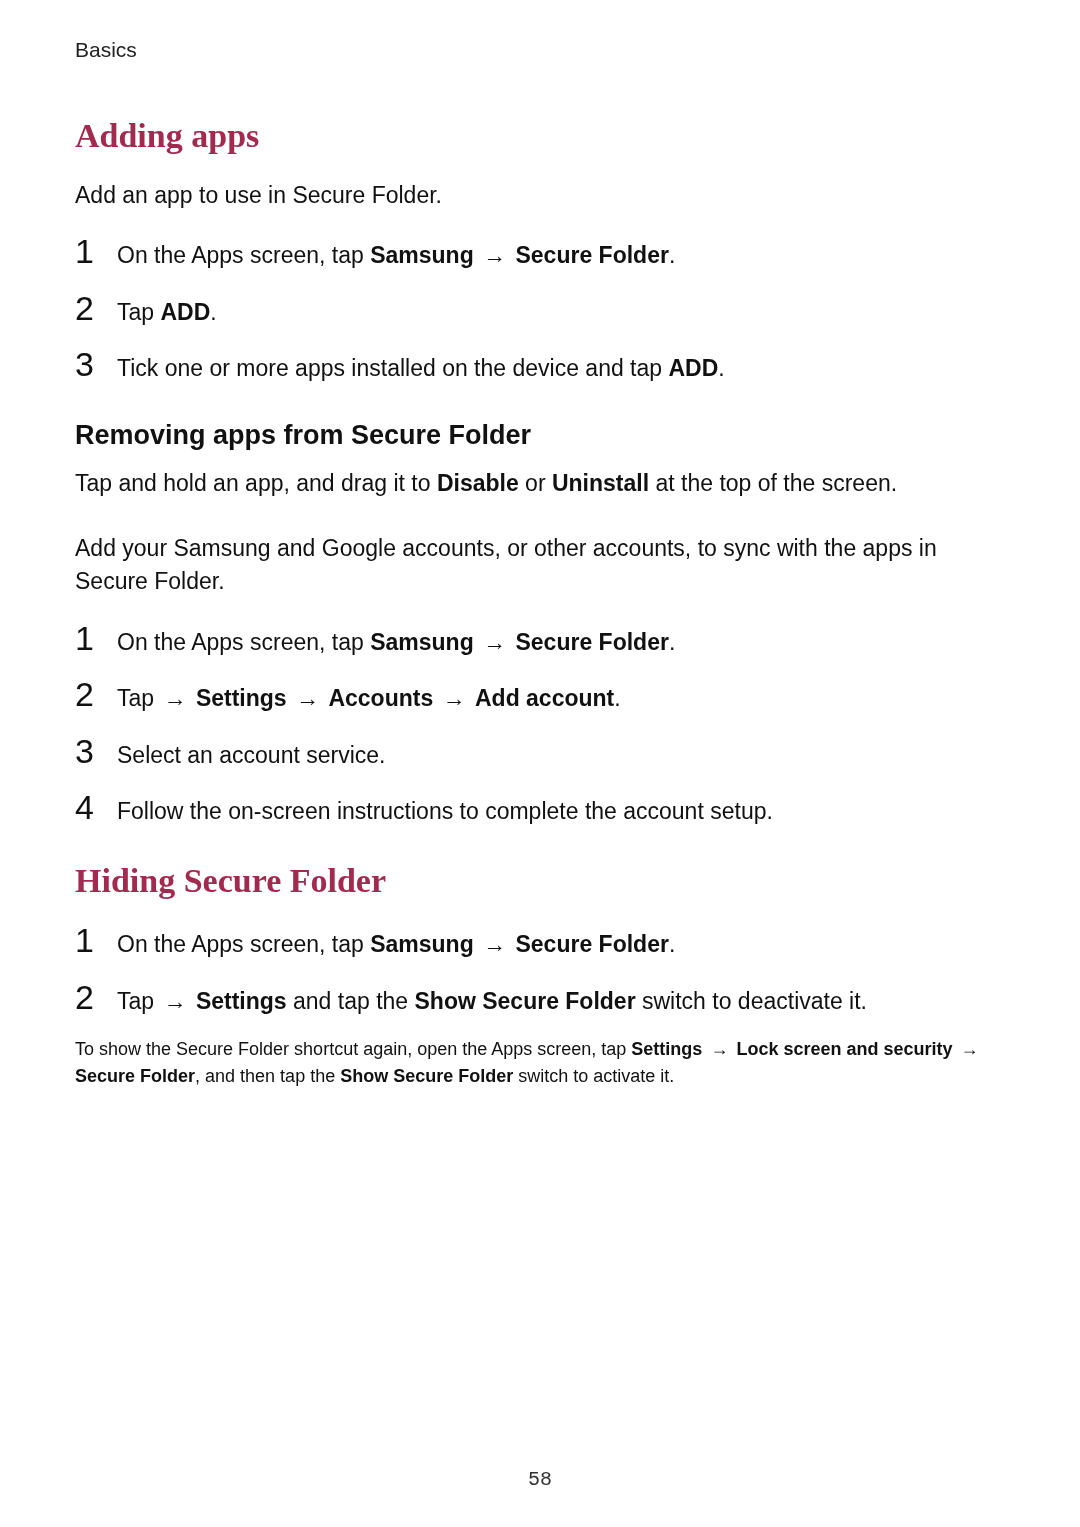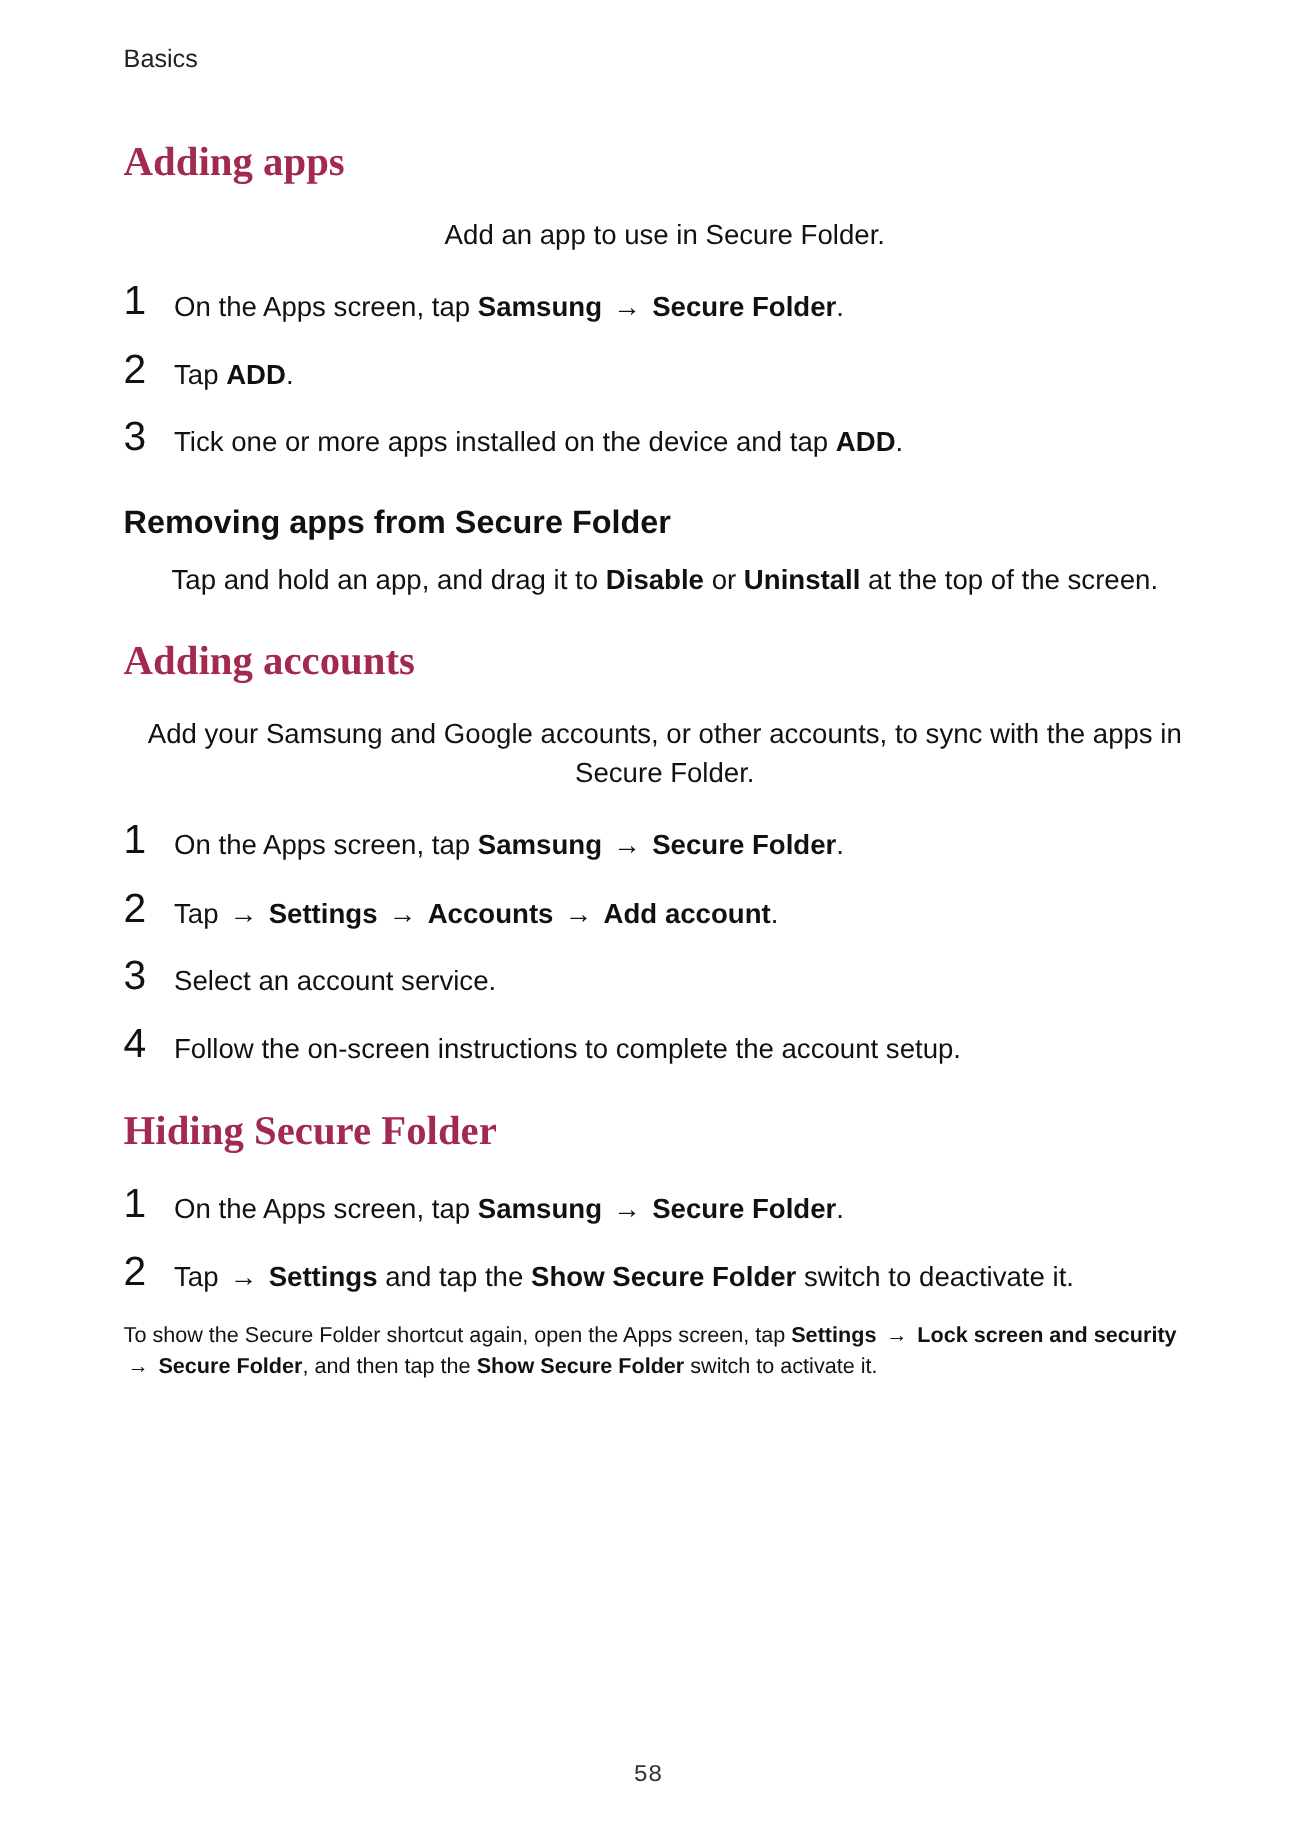--- a/index.html
+++ b/index.html
@@ -5,21 +5,20 @@
   * { box-sizing: border-box; margin: 0; padding: 0; }
   html, body { width: 1080px; height: 1527px; }
   body {
     background: #ffffff;
     font-family: -apple-system, 'Segoe UI', 'Helvetica Neue', Arial, sans-serif;
     color: #1a1a1a;
     position: relative;
   }
   .page {
     padding: 38px 75px 0 75px;
-    margin-left: 28px;
   }
   .running-head {
     font-size: 21px;
     color: #222;
     margin-bottom: 54px;
   }
   .h2 {
     font-size: 34px;
     font-weight: 700;
     color: #a22a4f;
@@ -32,21 +31,20 @@
     font-weight: 700;
     color: #111;
     margin-top: 34px;
     margin-bottom: 16px;
   }
   .para {
     font-size: 23px;
     line-height: 1.45;
     color: #111;
     margin-bottom: 22px;
-    text-align: center;
   }
   .para-tight {
     font-size: 18px;
     line-height: 1.45;
     color: #111;
     margin-bottom: 14px;
   }
   ol.steps {
     list-style: none;
     padding: 0;
@@ -112,21 +110,20 @@
           <div class="step-num">3</div>
           <div class="step-body">Tick one or more apps installed on the device and tap <span class="b">ADD</span>.</div>
         </li>
       </ol>
 
     <div class="h3">Removing apps from Secure Folder</div>
     <div class="para">Tap and hold an app, and drag it to <span class="b">Disable</span> or <span class="b">Uninstall</span> at the top of the screen.</div>
   </div>
 
   <div class="section">
-    <div class="h2">Adding accounts</div>
     <div class="para">Add your Samsung and Google accounts, or other accounts, to sync with the apps in Secure Folder.</div>
     <ol class="steps">
         <li>
           <div class="step-num">1</div>
           <div class="step-body">On the Apps screen, tap <span class="b">Samsung</span> <span class="arrow">→</span> <span class="b">Secure Folder</span>.</div>
         </li>
         <li>
           <div class="step-num">2</div>
           <div class="step-body">Tap  <span class="arrow">→</span> <span class="b">Settings</span> <span class="arrow">→</span> <span class="b">Accounts</span> <span class="arrow">→</span> <span class="b">Add account</span>.</div>
         </li>

